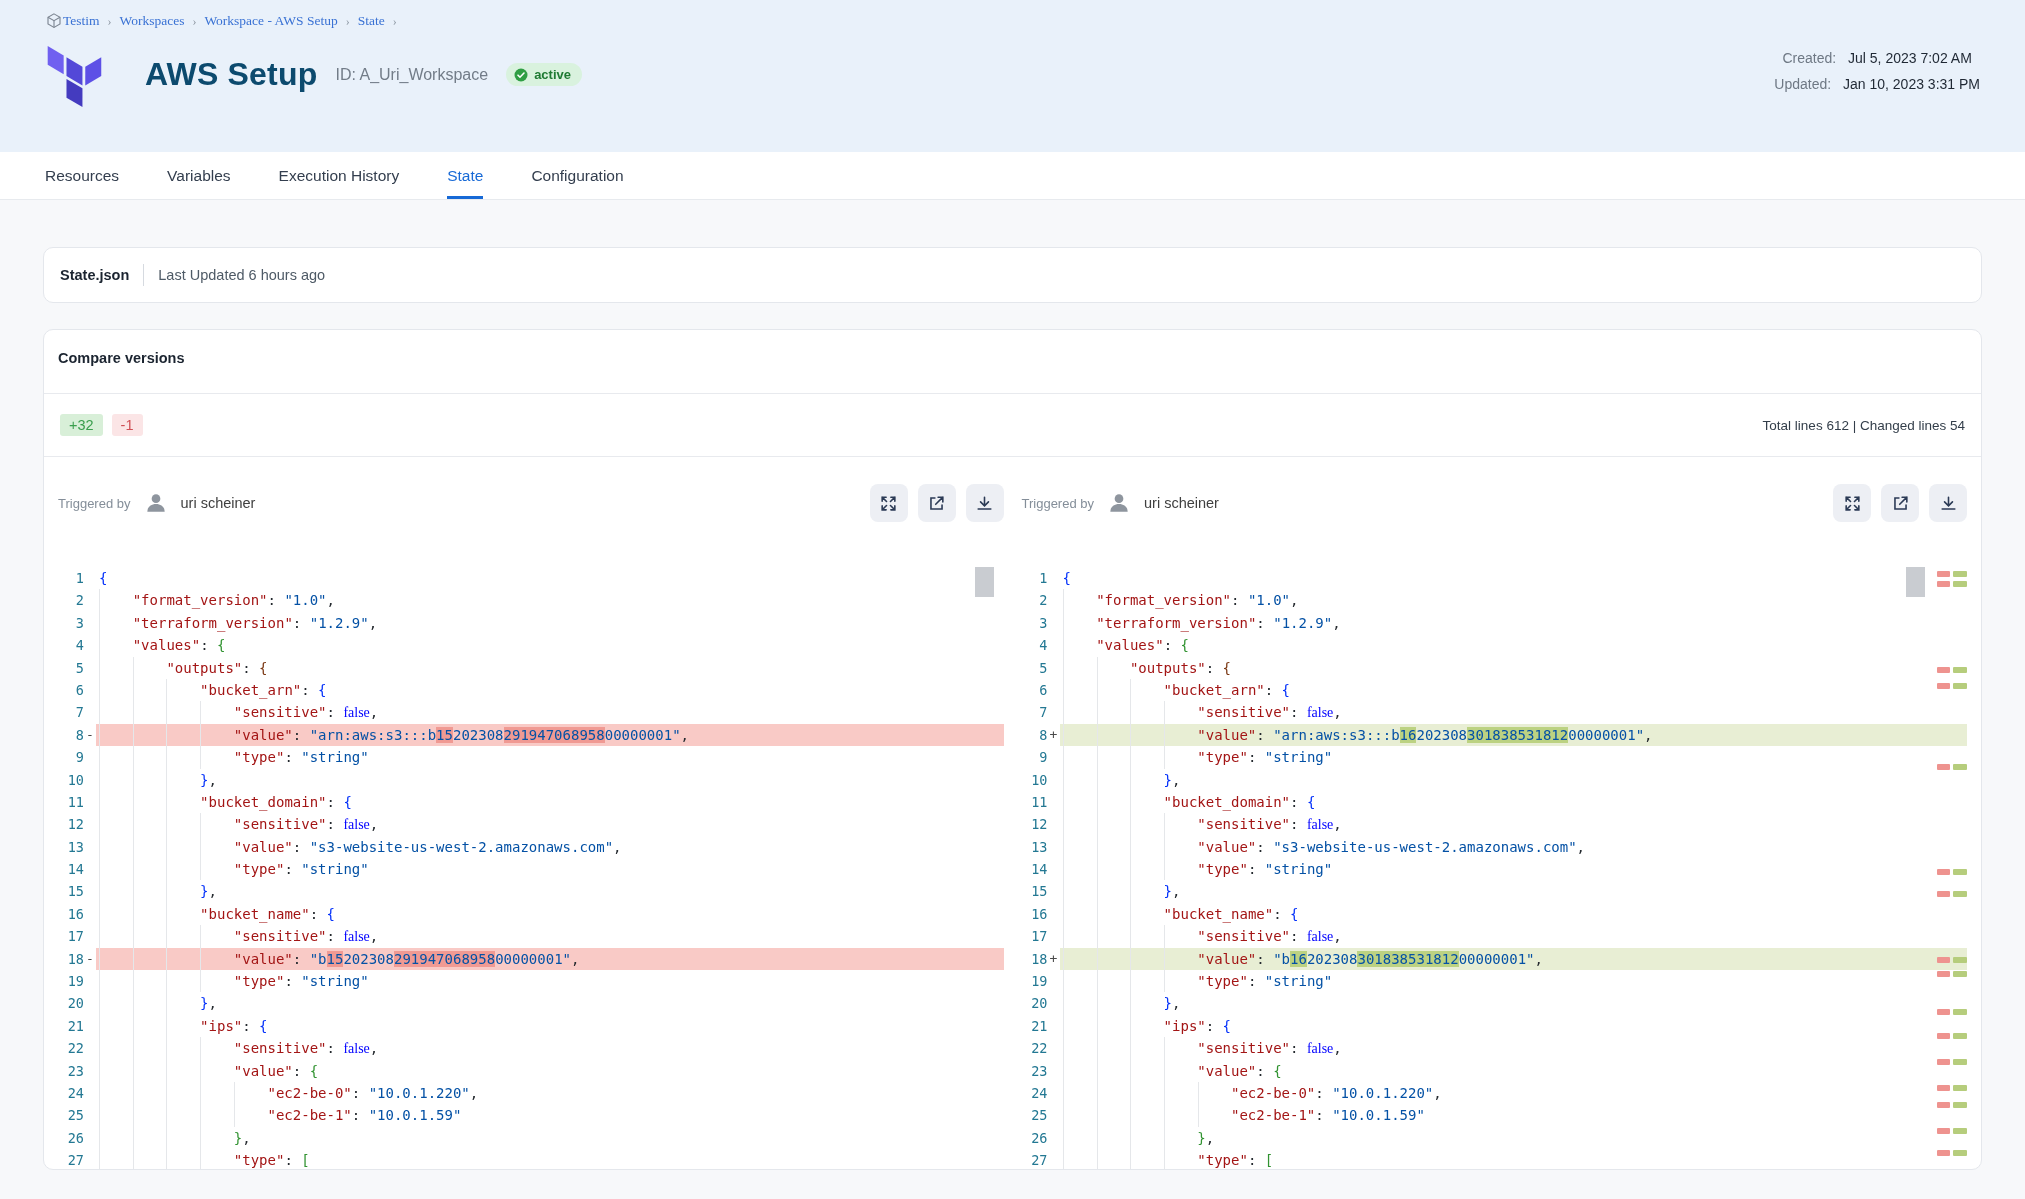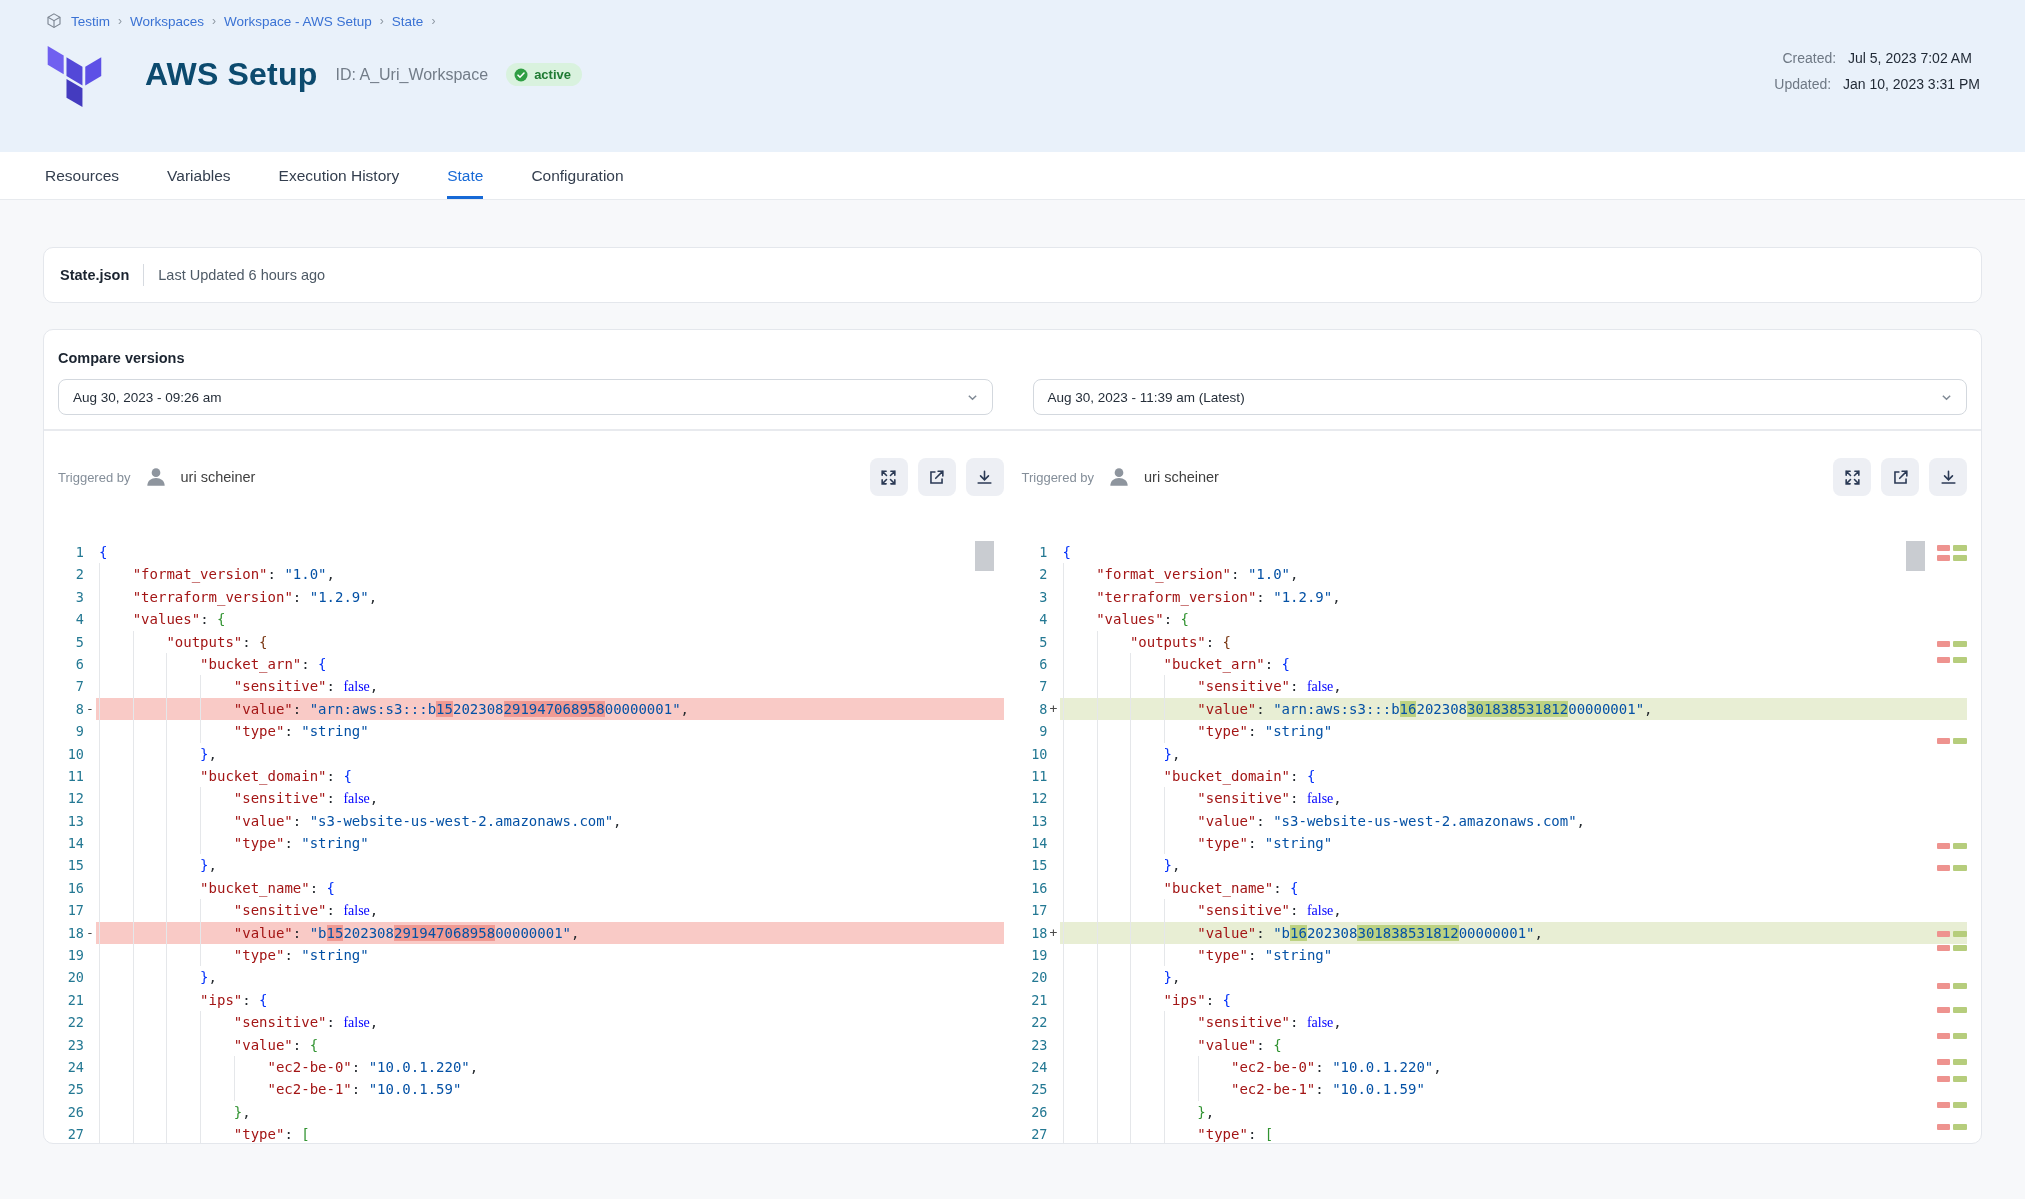--- a/index.html
+++ b/index.html
@@ -2,21 +2,21 @@
 <html><head>
 <meta charset="utf-8">
 <style>
   * { margin:0; padding:0; box-sizing:border-box; }
   html,body { width:2025px; height:1199px; }
   body { font-family:"Liberation Sans", sans-serif; color:#1f2834; }
   .page { position:relative; width:2025px; height:1199px; background:#f7f8fa; overflow:hidden; }
 
   
   .top { height:152px; background:#e9f1fa; padding:12px 45px 0 45px; }
-  .breadcrumb { display:flex; align-items:center; gap:8px; font-size:13.5px; }
+  .breadcrumb { display:flex; align-items:center; gap:0; font-size:13.5px;font-family:Liberation Serif, serif; }
   .bc-link { color:#3a72d4; cursor:pointer; }
   .bc-sep { color:#8e98a3; font-size:12px; }
   .cube-ic { width:18px; height:18px; stroke:#7d8692; fill:none; stroke-width:1.5; }
   .hdr-row { display:flex; align-items:flex-start; margin-top:14px; }
   .tf-logo { width:58px; height:62px; flex:none; margin-top:2px; }
   .title-grp { display:flex; align-items:center; gap:18px; margin-left:22px; margin-top:12px; }
   .ws-title { font-size:32px; font-weight:700; color:#0c4a6e; letter-spacing:.2px;margin-left:20px; }
   .ws-id { font-size:16px; color:#727c88; }
   .badge-active { display:flex; align-items:center; gap:6px; background:#d9f2de; color:#1f7a33;
     font-size:13px; font-weight:700; padding:4px 11px 4px 8px; border-radius:12px; }
@@ -159,37 +159,28 @@
 
     <div class="card file-card">
       <span class="file-name">State.json</span>
       <span class="v-div"></span>
       <span class="file-upd">Last Updated 6 hours ago</span>
     </div>
 
     <div class="card">
       <div class="compare-sec">
         <div class="cmp-head">Compare versions</div>
-        <div class="selects">
-          <div class="select">
-            <span>Aug 30, 2023 - 09:26 am</span>
-            <svg class="chev" viewBox="0 0 12 12">
-                <path d="M2 4l4 4 4-4"></path>
-              </svg>
-          </div>
-          <div class="select">
-            <span>Aug 30, 2023 - 11:39 am (Latest)</span>
-            <svg class="chev" viewBox="0 0 12 12">
-                <path d="M2 4l4 4 4-4"></path>
-              </svg>
-          </div>
-        </div>
       </div>
       <div class="h-div"></div>
 
+      <div class="summary-row">
+        <span class="chg-badge chg-add">+32</span>
+        <span class="chg-badge chg-rem">-1</span>
+        <span class="totals">Total lines 612 | Changed lines 54</span>
+      </div>
       <div class="h-div"></div>
 
       <div class="panes-row">
 
         <div class="pane">
           <div class="pane-hdr">
             <span class="trig-lab">Triggered by</span>
             <svg class="avatar" viewBox="0 0 24 24">
               <circle cx="12" cy="8" r="4"></circle>
                 <path d="M4 20c0-4.4 3.6-7 8-7s8 2.6 8 7z"></path>

